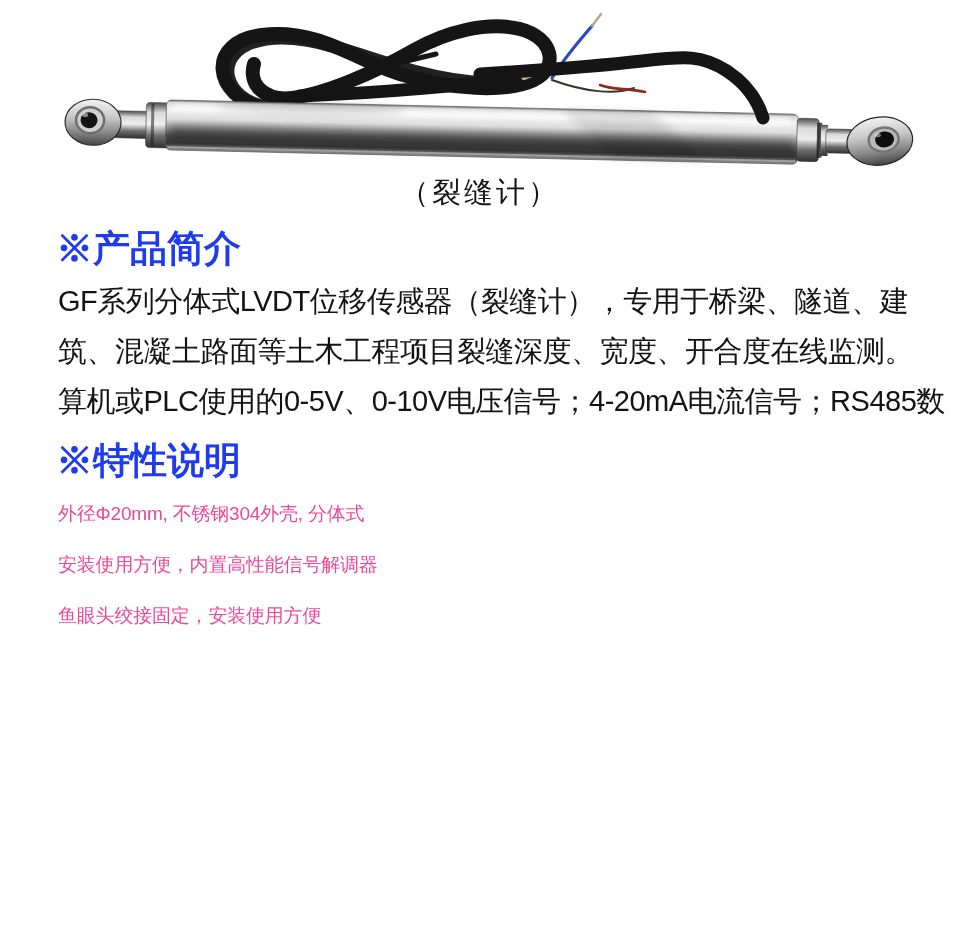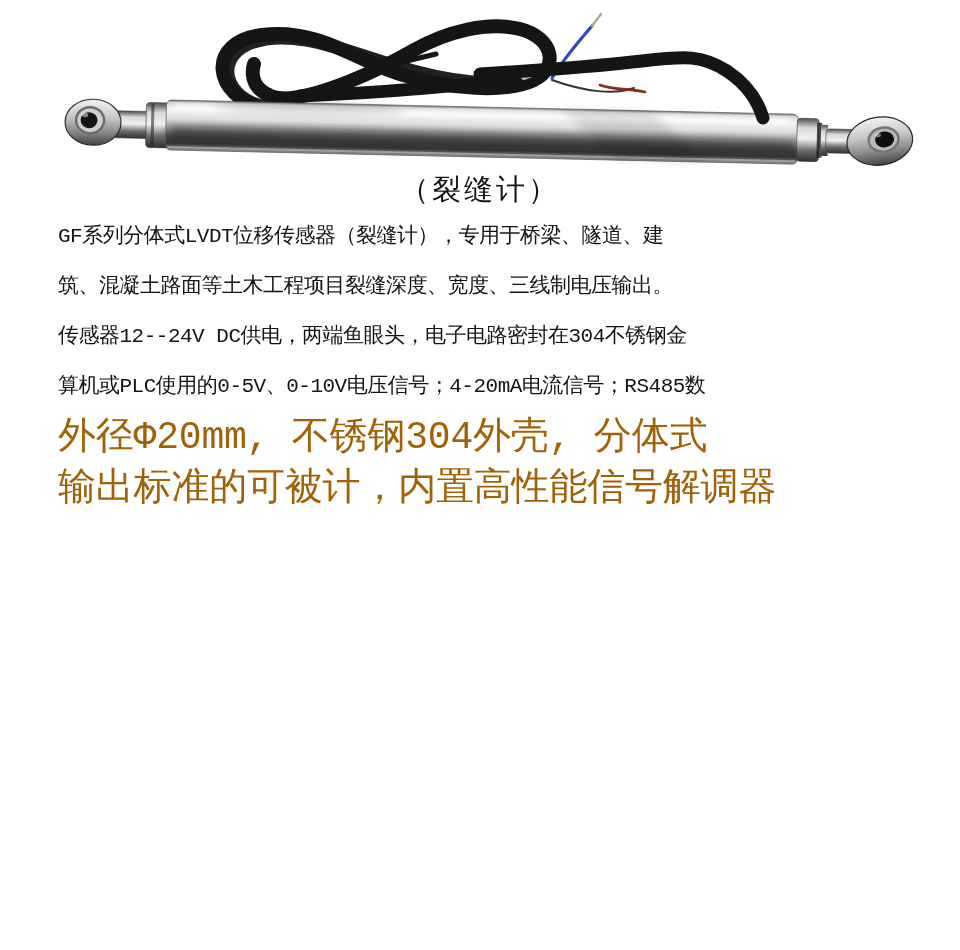--- a/index.html
+++ b/index.html
@@ -1,40 +1,40 @@
 <!DOCTYPE html>
 <html style="--accent: #1e3bf0;"><head>
 <meta charset="utf-8">
 <style>
   html,body { margin:0; padding:0; background:#ffffff; }
   .page {
     position:relative; width:960px; height:950px; overflow:hidden;
     background:#ffffff;
-    font-family:Liberation Mono, monospace;
+    font-family:Liberation Sans, sans-serif;
   }
   .photo { width:960px; height:172px; }
   .photo svg { display:block; }
   .caption {
     height:40px; line-height:40px; text-align:center;
     font-size:29px; color:#141414; letter-spacing:3px; font-weight:500;
   }
   .content { padding:0 20px 0 58px; }
   .sec-title {
     color:var(--accent,#1e3bf0);
     font-size:37px; font-weight:700; line-height:46px;
     margin:12px 0 4px -2px; white-space:nowrap;
   }
   .sec-title.first { margin-top:14px; }
   .bodyline {
-    font-size:21px; line-height:50px; white-space:nowrap;
+    font-size:29px; line-height:50px; white-space:nowrap;
     color:#131313; letter-spacing:-0.5px;
   }
   .featline {
-    font-size:38px; line-height:51px; white-space:nowrap;
-    color:#a16207; letter-spacing:-0.2px;
+    font-size:19px; line-height:51px; white-space:nowrap;
+    color:#ec4899; letter-spacing:-0.2px;
   }
 </style>
 </head>
 <body>
 
 <div class="page">
 
   <div class="photo">
     <svg width="960" height="172" viewBox="0 0 960 172">
       <defs>
@@ -119,22 +119,24 @@
       </g>
 
       <path d="M 480,74 C 545,70 600,66 642,61 C 686,56 702,55 727,71 C 748,85 758,101 763,118" fill="none" stroke="#151515" stroke-width="13" stroke-linecap="round"></path>
     </svg>
   </div>
 
   <div class="caption">（裂缝计）</div>
 
   <div class="content">
 
+    <div class="sec-title first">※产品简介</div>
     <div class="bodyline">GF系列分体式LVDT位移传感器（裂缝计），专用于桥梁、隧道、建</div>
-    <div class="bodyline">筑、混凝土路面等土木工程项目裂缝深度、宽度、三线制电压输出。</div>
-    <div class="bodyline">传感器12--24V DC供电，两端鱼眼头，电子电路密封在304不锈钢金</div>
+    <div class="bodyline">筑、混凝土路面等土木工程项目裂缝深度、宽度、开合度在线监测。</div>
     <div class="bodyline">算机或PLC使用的0-5V、0-10V电压信号；4-20mA电流信号；RS485数</div>
 
+    <div class="sec-title">※特性说明</div>
     <div class="featline">外径Φ20mm, 不锈钢304外壳, 分体式</div>
-    <div class="featline">输出标准的可被计，内置高性能信号解调器</div>
+    <div class="featline">安装使用方便，内置高性能信号解调器</div>
+    <div class="featline">鱼眼头绞接固定，安装使用方便</div>
 
   </div>
 </div>
 
 </body></html>

